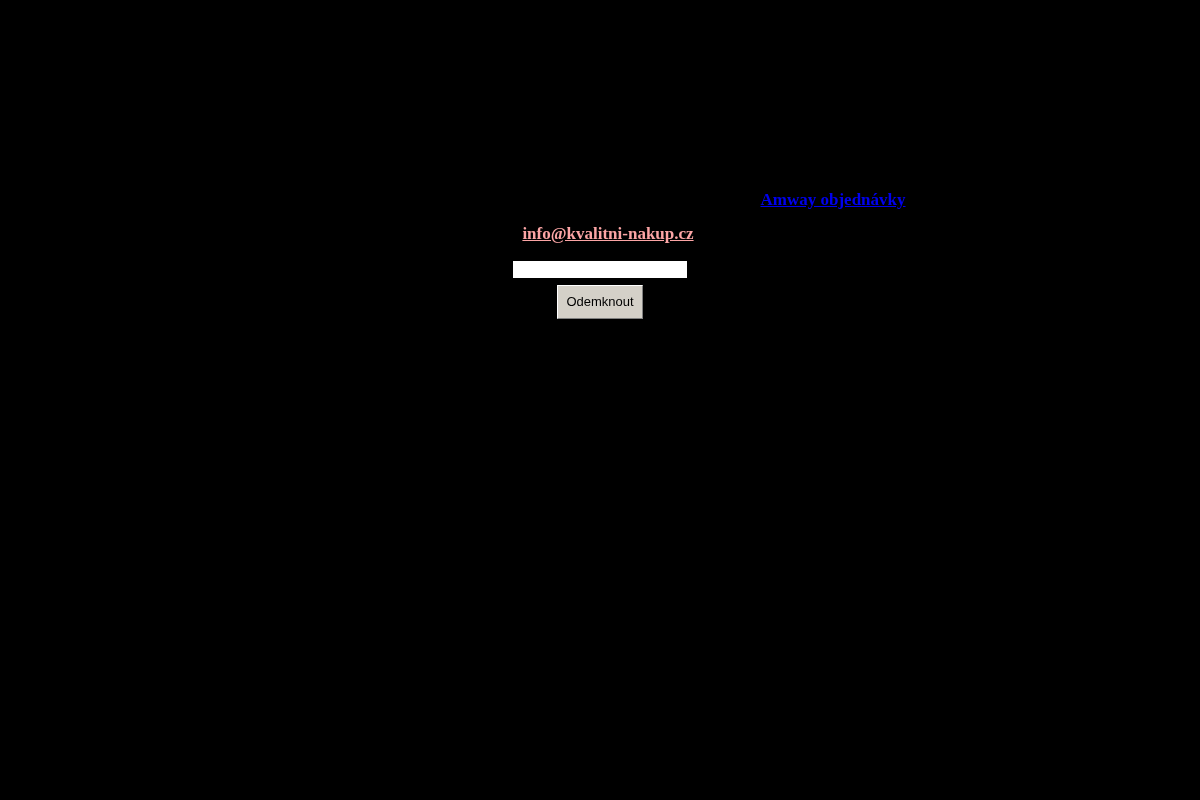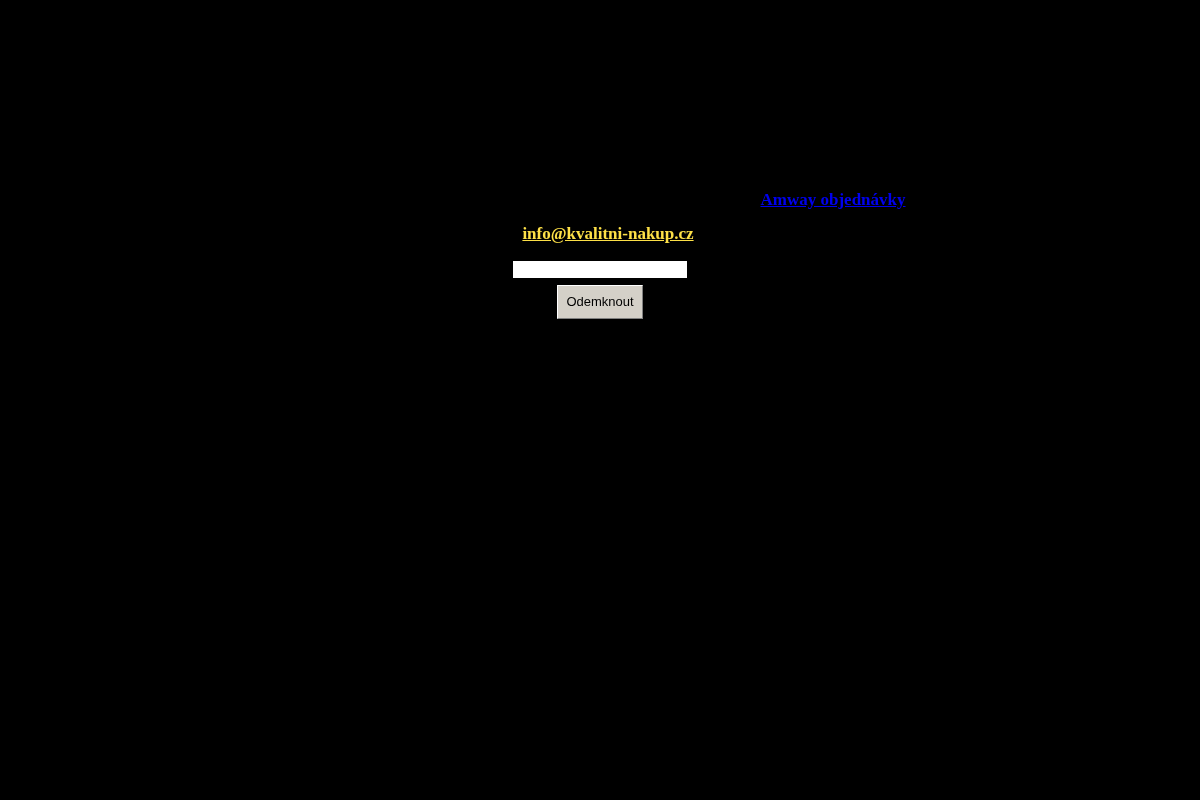--- a/index.html
+++ b/index.html
@@ -56,21 +56,21 @@
     font-weight: bold;
     font-size: 17px;
     line-height: 20px;
   }
   .email-link .inner {
     display: inline-block;
     position: relative;
     left: 8px;
   }
   .email-link a {
-    color: #fde047;
+    color: #fca5a5;
     text-decoration: underline;
   }
 
   
   .unlock-form {
     position: absolute;
     left: 0;
     right: 0;
     top: 260px;
     text-align: center;

